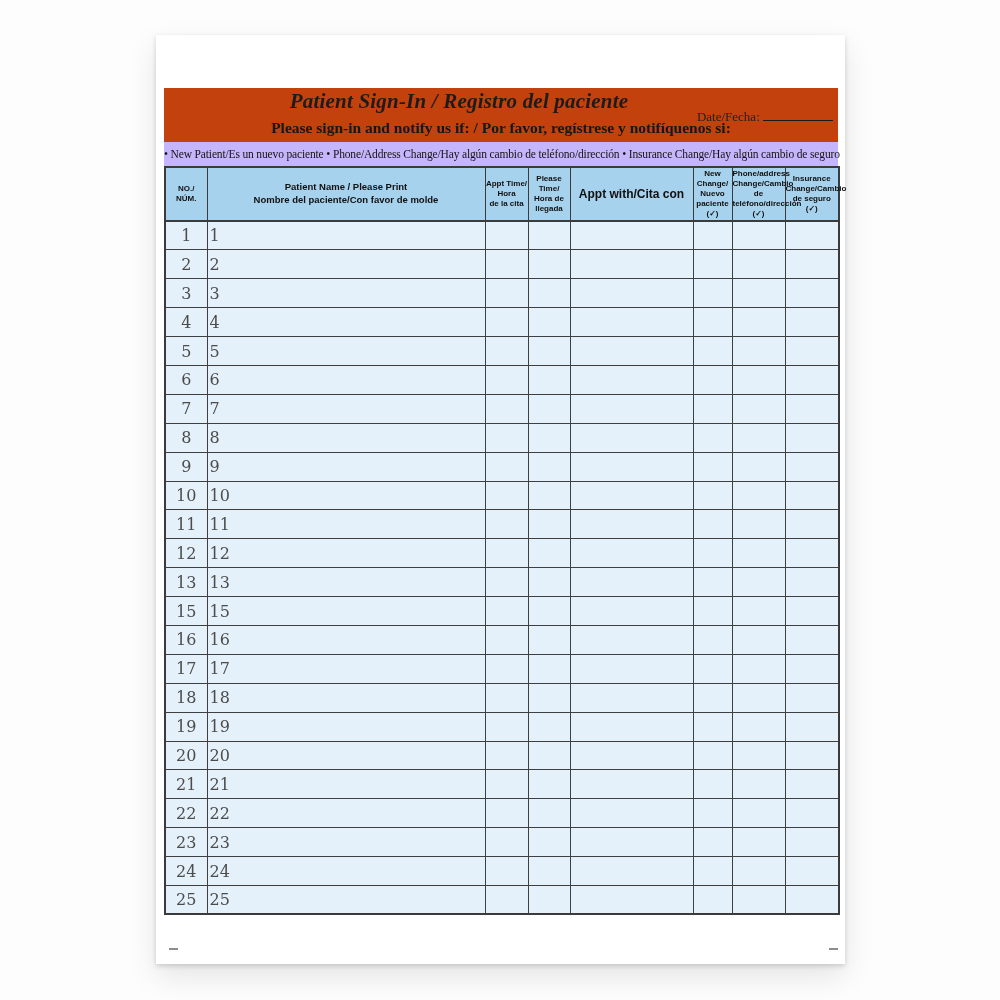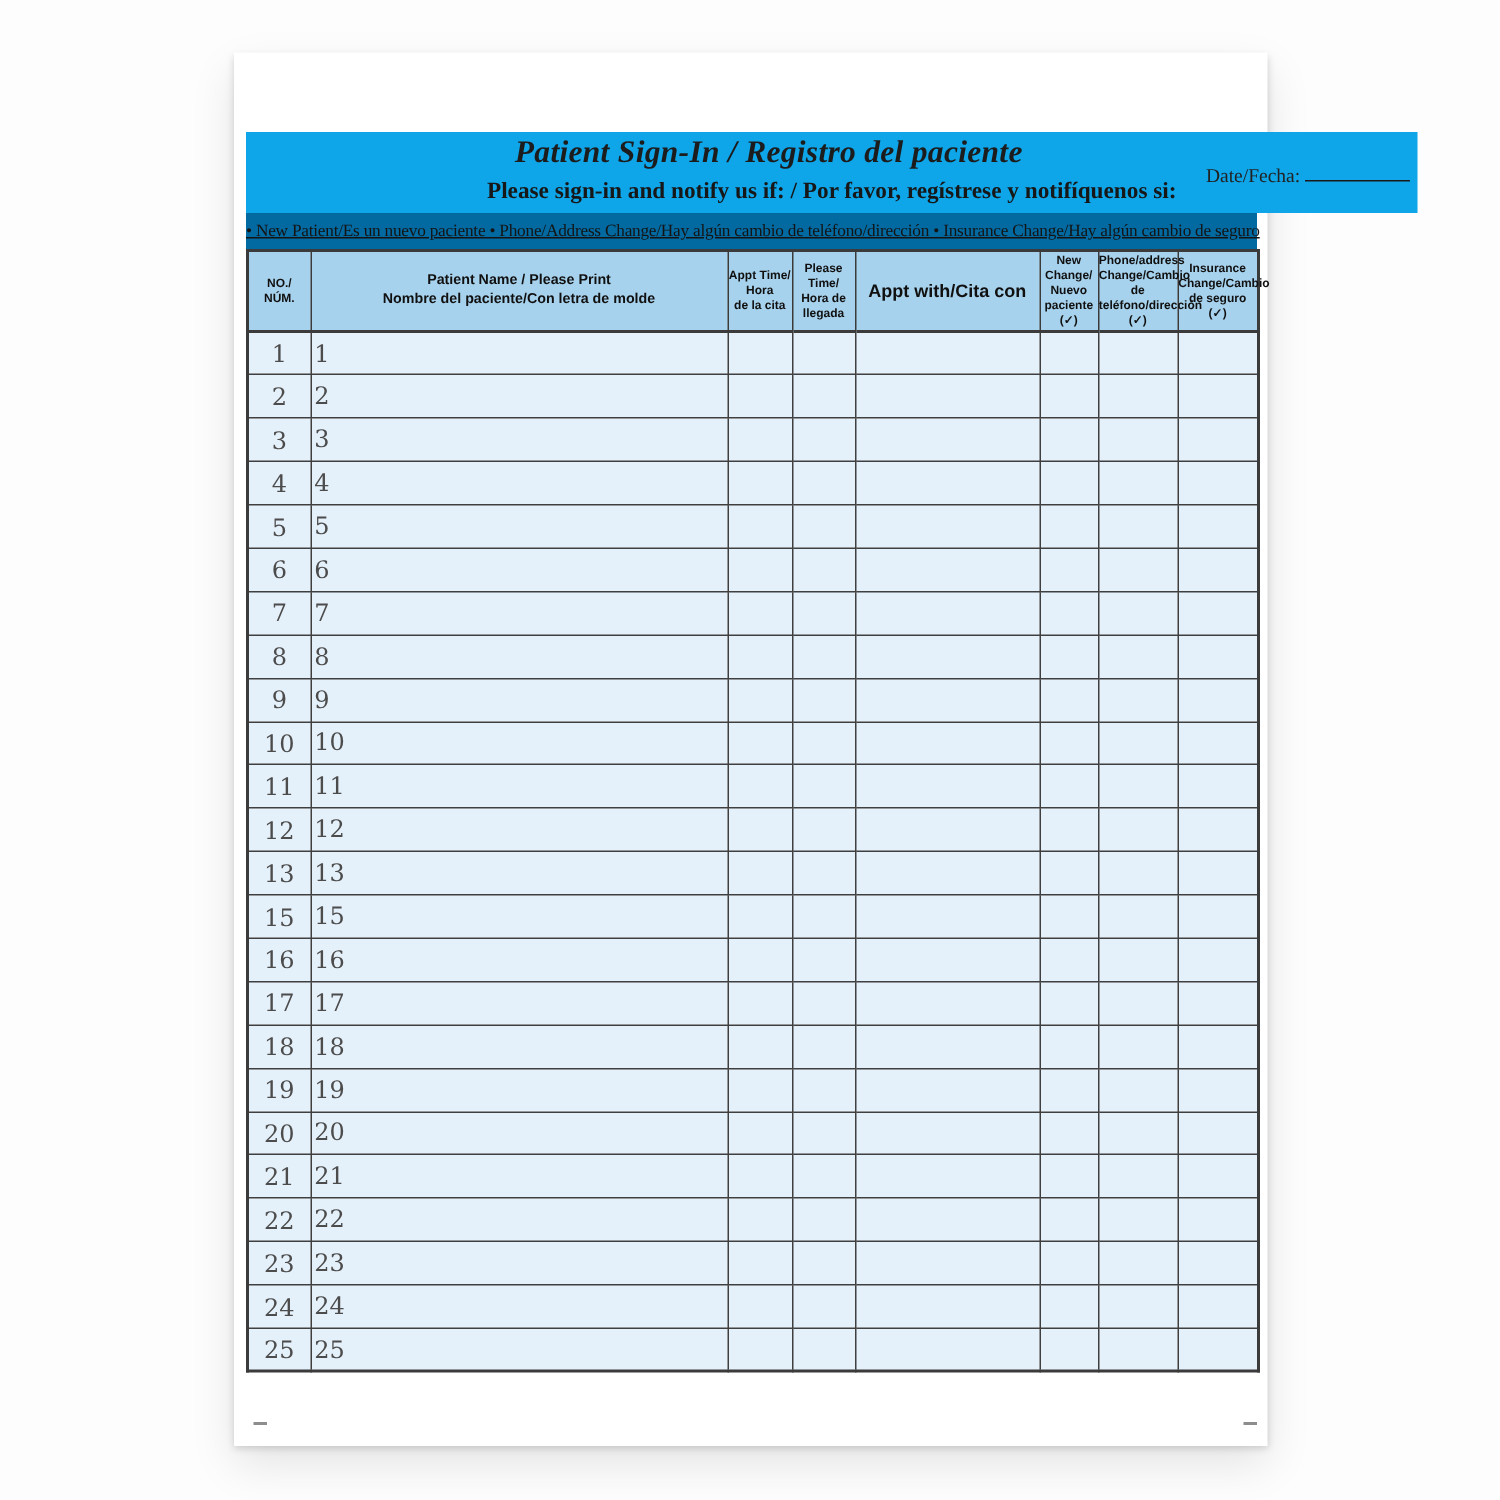--- a/index.html
+++ b/index.html
@@ -11,22 +11,22 @@
   .paper {
     position: absolute; left: 156px; top: 35px; width: 689px; height: 929px;
     background: #ffffff;
     box-shadow: 0 2px 5px rgba(0,0,0,0.16), 0 12px 28px rgba(0,0,0,0.10);
   }
 
   .content { position: absolute; left: 8px; top: 53px; width: 674px; }
 
   
   .header-block {
-    position: relative; width: 781px; height: 54px;
-    background: #0ea5e9;
+    position: relative; width: 674px; height: 54px;
+    background: #c2410c;
   }
   .page-title {
     position: absolute; top: 1px; left: 0; right: 84px;
     text-align: center;
     font-family: "Liberation Serif", serif;
     font-weight: bold; font-style: italic;
     font-size: 21px; color: #1c1c1c; letter-spacing: 0.2px;
     white-space: nowrap;
   }
   .date-row {
@@ -41,21 +41,21 @@
     position: absolute; top: 31px; left: 0; width: 100%;
     text-align: center;
     font-weight: bold; font-size: 15.5px; color: #171717;
     white-space: nowrap;
   }
 
   
   .notices {
     width: 674px; height: 24px; line-height: 24px;
     text-align: center; font-size: 11.5px; letter-spacing: -0.15px;
-    color: #141414; white-space: nowrap; background: #0369a1; text-decoration: underline;
+    color: #141414; white-space: nowrap; background: #c4b5fd;
   }
 
   
   table {
     table-layout: fixed; width: 674px;
     border-collapse: collapse;
     border: 2.5px solid #3b3b3b;
   }
   thead tr { height: 45px; }
   th {
@@ -119,21 +119,21 @@
           <col style="width:123px">
             <col style="width:39px">
             <col style="width:53px">
             <col style="width:54px">
         </colgroup>
         <thead>
           <tr>
             <th class="col-no">NO./
 NÚM.</th>
             <th class="col-name">Patient Name / Please Print
-Nombre del paciente/Con letra de molde</th>
+Nombre del paciente/Con favor de molde</th>
             <th class="col-appt_time">Appt Time/
 Hora
 de la cita</th>
             <th class="col-arrival_time">Please Time/
 Hora de
 llegada</th>
             <th class="col-appt_with">Appt with/Cita con</th>
             <th class="col-new_patient">New
 Change/
 Nuevo

